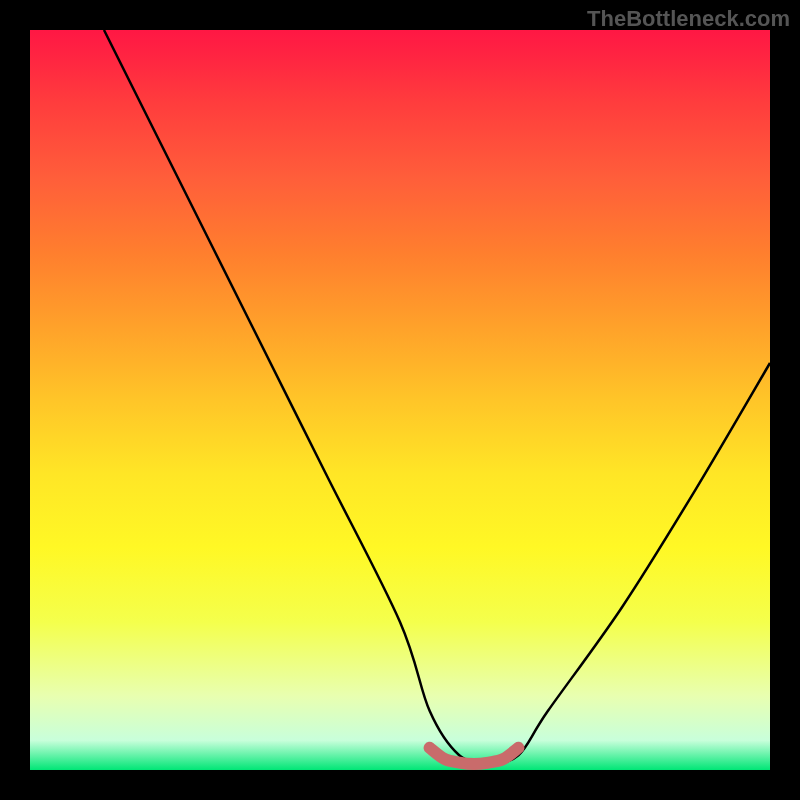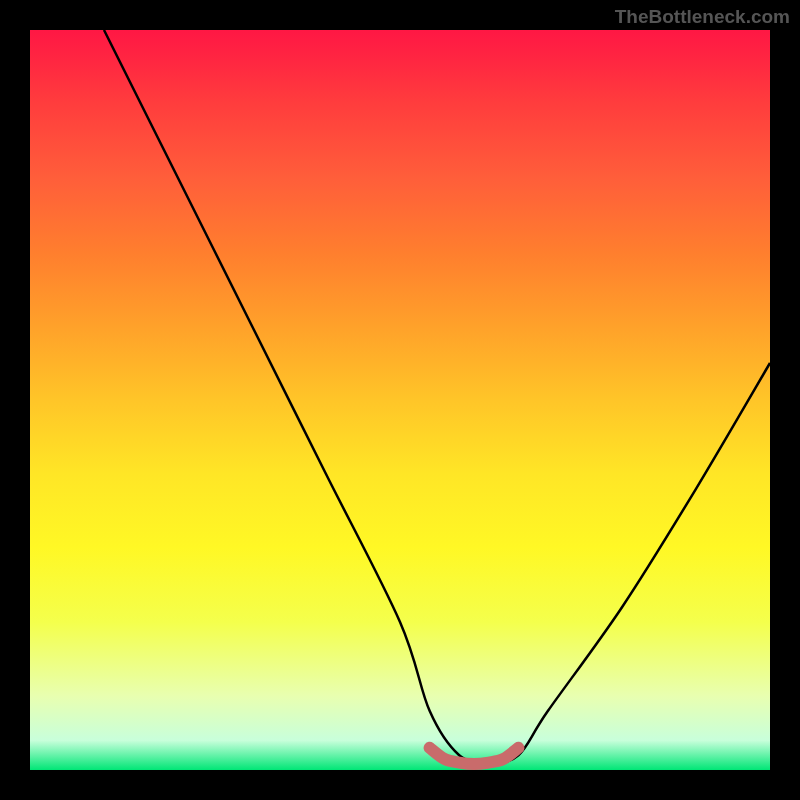--- a/index.html
+++ b/index.html
@@ -9,21 +9,21 @@
     height: 800px;
     background: #000;
     position: relative;
     font-family: Arial, sans-serif;
   }
   .watermark {
     position: absolute;
     top: 6px;
     right: 10px;
     color: #555;
-    font-size: 19px;
+    font-size: 22px;
     font-weight: bold;
     z-index: 10;
   }
   .plot-area {
     position: absolute;
     left: 30px;
     top: 30px;
     width: 740px;
     height: 740px;
     background: linear-gradient(to bottom,

